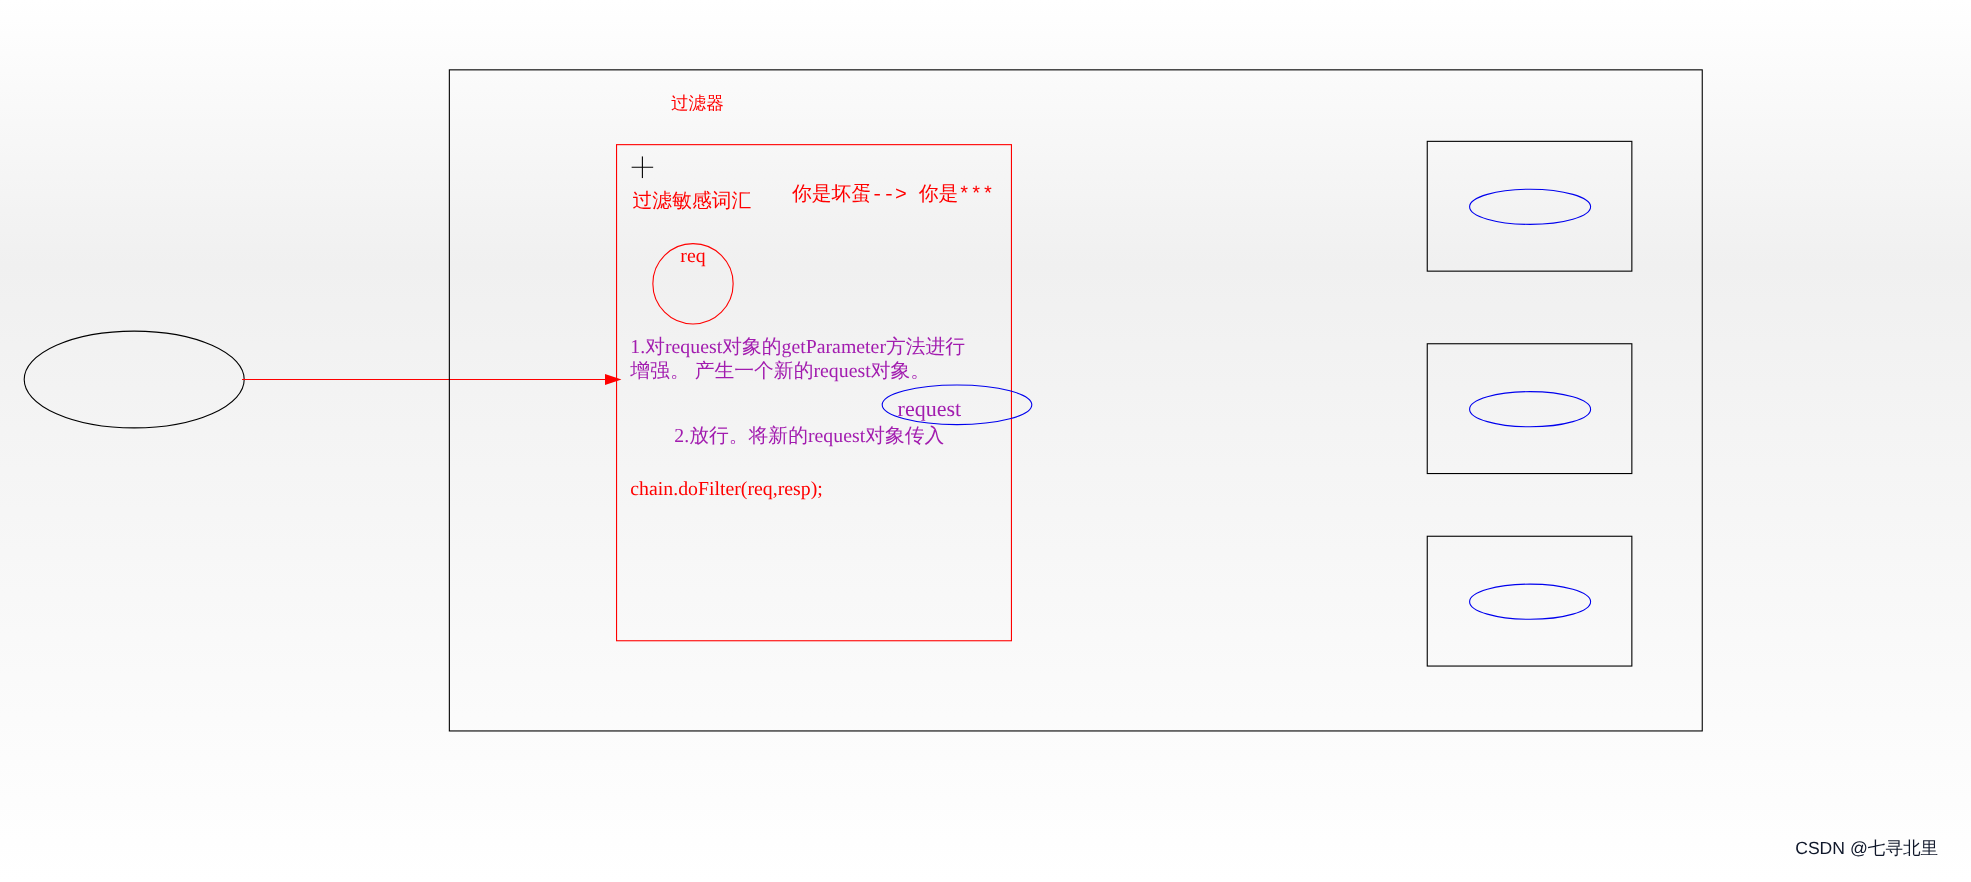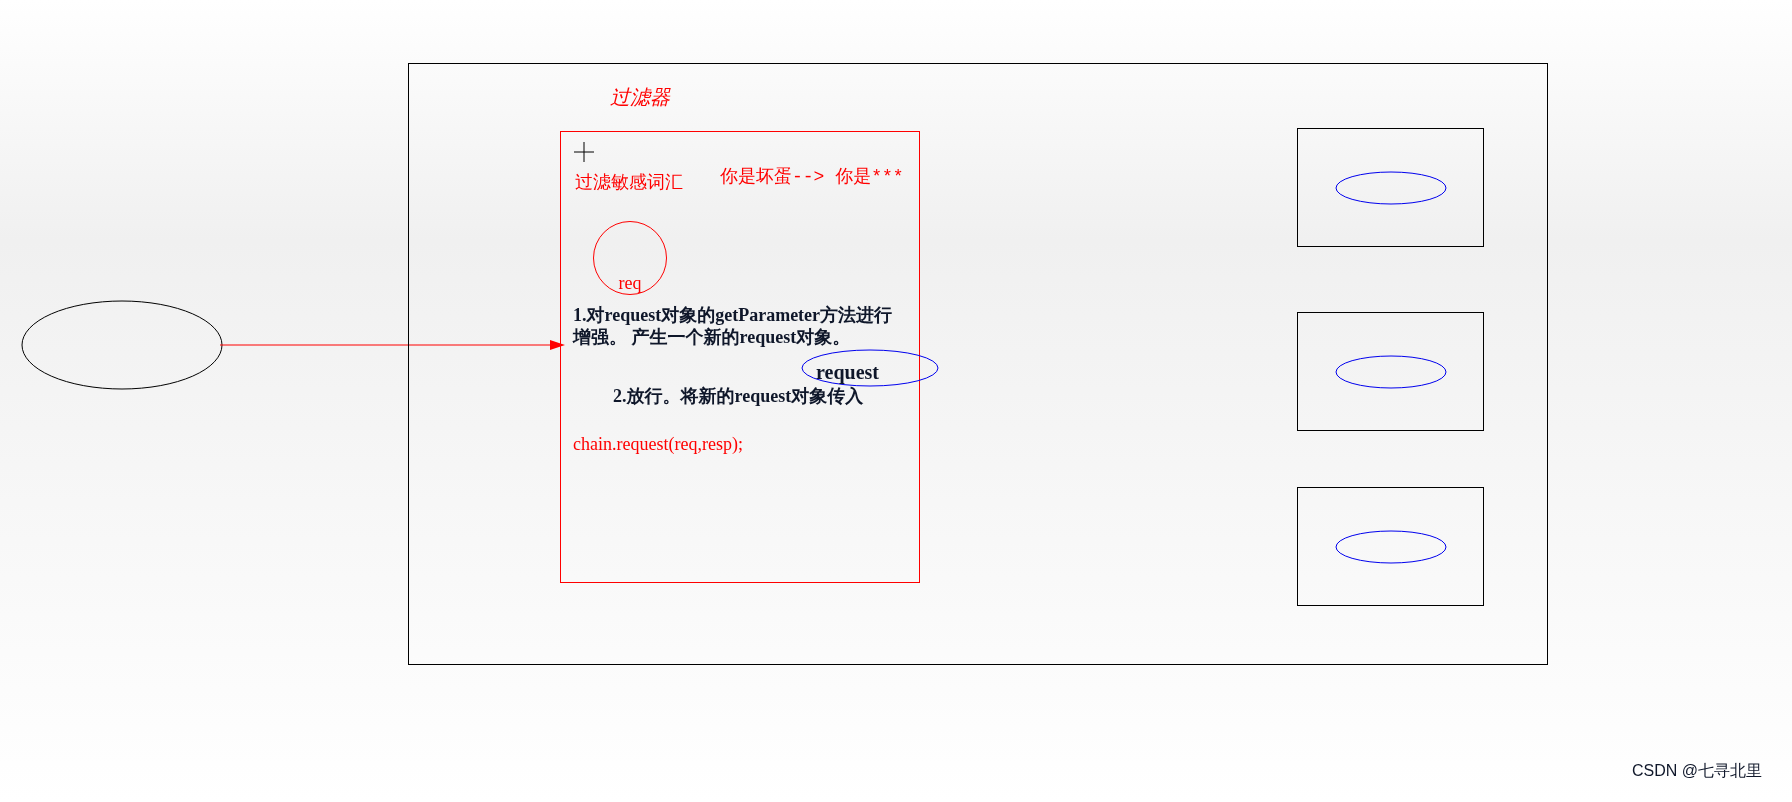--- a/index.html
+++ b/index.html
@@ -6,34 +6,33 @@
     margin: 0;
     padding: 0;
     width: 1792px;
     height: 802px;
     font-family: "SimSun", "宋体", serif;
     background: linear-gradient(to bottom, #ffffff 0%, #f0f0f0 30%, #ffffff 100%);
     position: relative;
   }
   .abs { position: absolute; }
   .red-text { color: #ff0000; }
-  .blue-text { color: #0f172a; font-weight: bold; }
+  .blue-text { color: #a21caf; }
   .black-border { border: 1px solid #000; }
   .red-border { border: 1px solid #ff0000; }
   .box-container {
     left: 408px;
     top: 63px;
     width: 1138px;
     height: 600px;
   }
   .filter-label {
     left: 610px;
     top: 84px;
-    font-size: 20px;
-    font-style: italic;
+    font-size: 16px;
   }
   .filter-box {
     left: 560px;
     top: 131px;
     width: 358px;
     height: 450px;
   }
   .crosshair {
     left: 574px;
     top: 142px;
@@ -55,21 +54,21 @@
     font-family: Liberation Mono, monospace;
   }
   .req-circle {
     left: 593px;
     top: 221px;
     width: 72px;
     height: 72px;
     border: 1px solid #ff0000;
     border-radius: 50%;
     display: flex;
-    align-items: flex-end;
+    align-items: flex-start;
     justify-content: center;
     font-size: 18px;
   }
   .step1 {
     left: 573px;
     top: 304px;
     font-size: 18px;
     line-height: 22px;
     width: 320px;
   }
@@ -161,21 +160,21 @@
 
 <div class="abs request-ellipse">
   <svg width="140" height="40">
     <ellipse cx="70" cy="20" rx="68" ry="18" fill="none" stroke="#0000ee" stroke-width="1"></ellipse>
   </svg>
 </div>
 <div class="abs blue-text request-label">request</div>
 
 <div class="abs blue-text step2">2.放行。将新的request对象传入</div>
 
-<div class="abs red-text chain">chain.request(req,resp);</div>
+<div class="abs red-text chain">chain.doFilter(req,resp);</div>
 
 <div class="abs black-border right-box rb1">
   <svg width="120" height="40">
     <ellipse cx="60" cy="20" rx="55" ry="16" fill="none" stroke="#0000ee" stroke-width="1"></ellipse>
   </svg>
 </div>
 <div class="abs black-border right-box rb2">
   <svg width="120" height="40">
     <ellipse cx="60" cy="20" rx="55" ry="16" fill="none" stroke="#0000ee" stroke-width="1"></ellipse>
   </svg>

